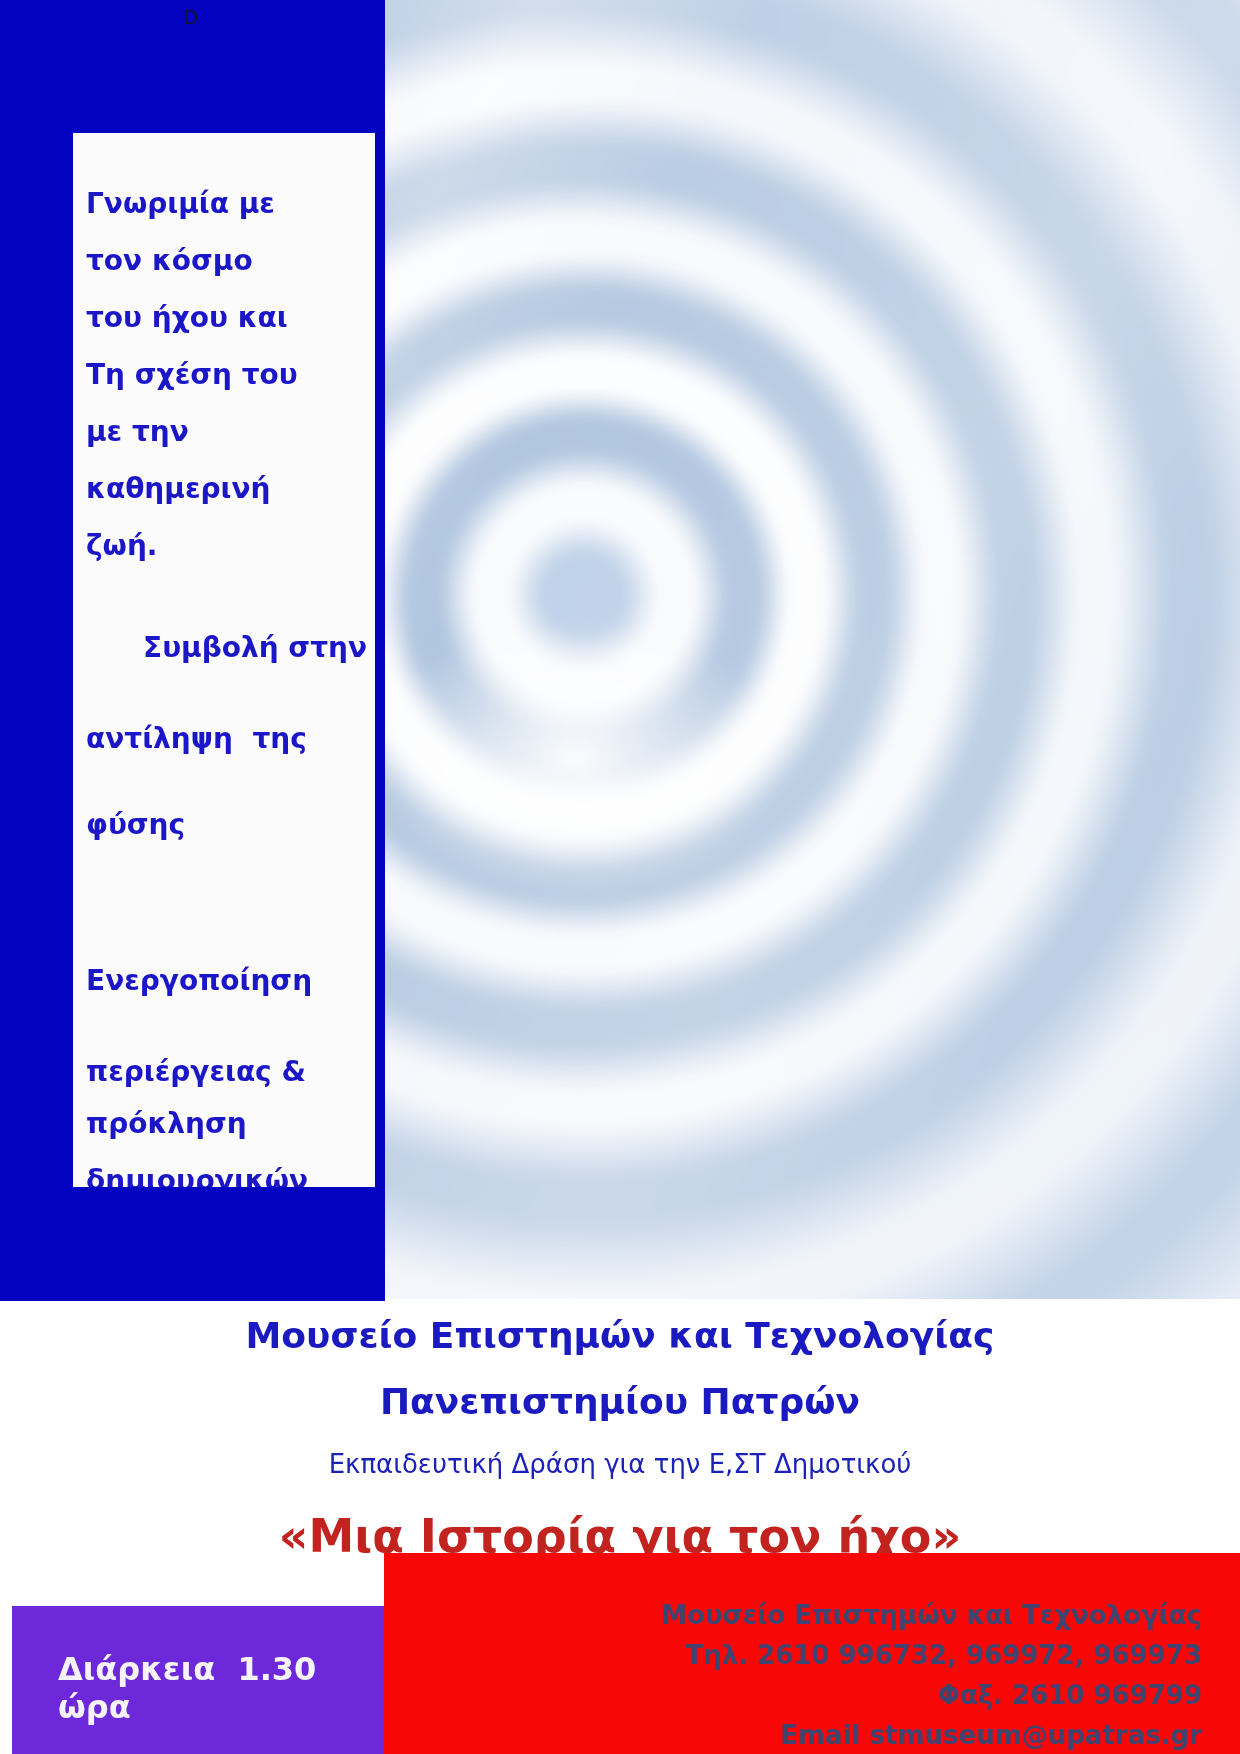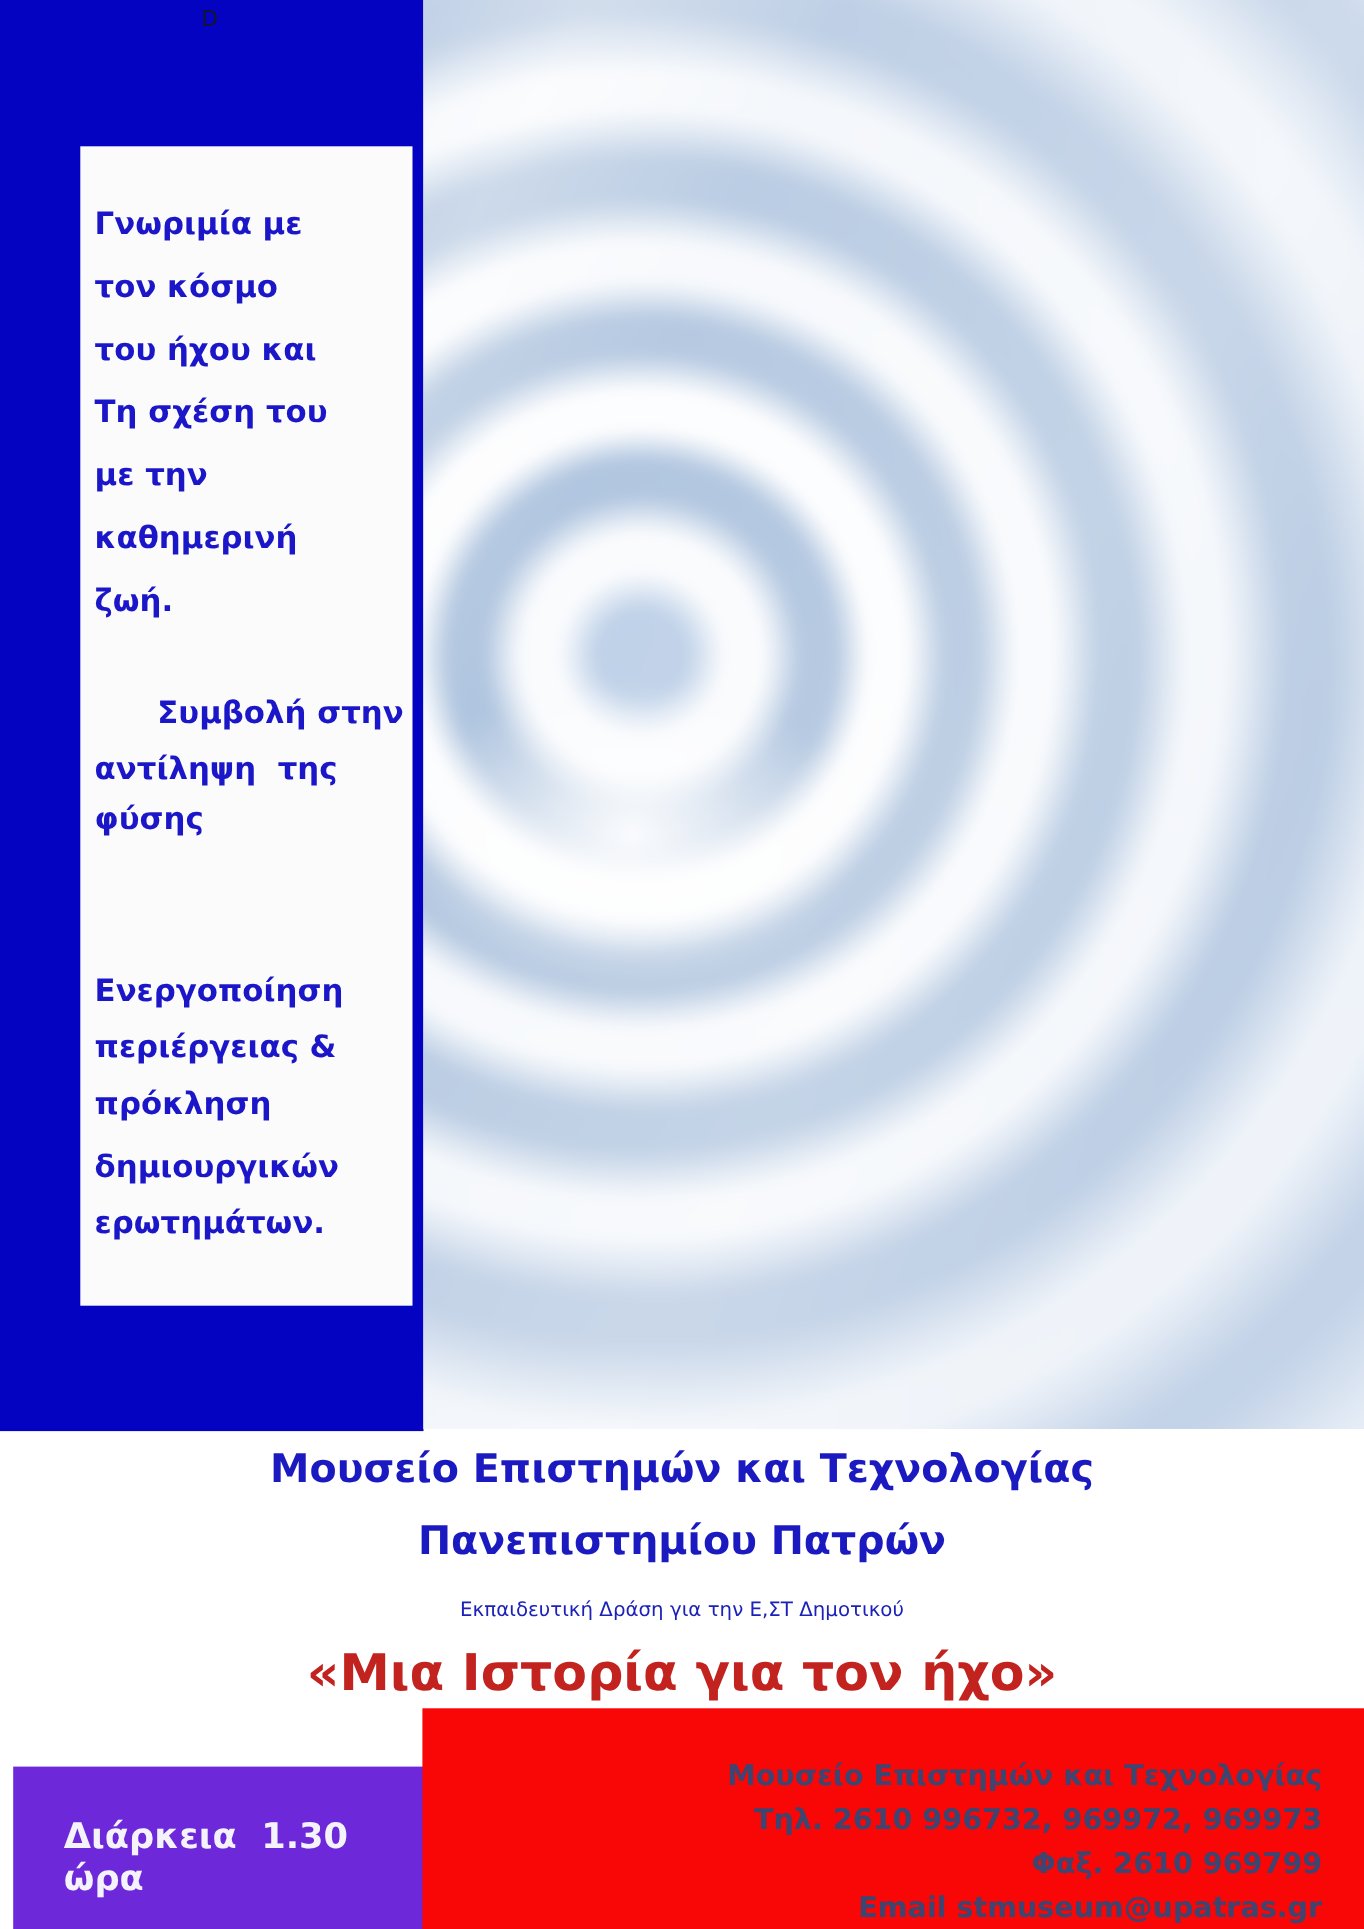--- a/index.html
+++ b/index.html
@@ -11,21 +11,21 @@
   
   .sidebar{position:absolute;left:0;top:0;width:385px;height:1301px;background:#0403c2;}
   .stray-mark{position:absolute;left:183px;top:5px;color:#14142a;font-size:20px;font-weight:400;}
   .info-card{
     position:absolute;left:73px;top:133px;width:302px;height:1054px;background:#fbfbfb;
     box-sizing:border-box;padding:42px 8px 0 13px;overflow:hidden;
   }
   .info-card div{
     color:#1b16c8;font-weight:bold;font-size:28px;line-height:57px;white-space:pre-wrap;
   }
-  .info-card div.tight{line-height:46px;}
+  .info-card div.tight{line-height:46px;margin-top:40px;}
   .info-card div.gap1{margin-top:45px;text-align:right;}
   .info-card div.gap2{margin-top:104px;}
   
   .water{position:absolute;left:385px;top:0;width:855px;height:1299px;overflow:hidden;background:#c8d7eb;}
   .water .ripple{
     position:absolute;left:-30px;top:-30px;right:-30px;bottom:-30px;
     filter:blur(6px);
     background:
       radial-gradient(ellipse 300px 200px at 24% 58%, rgba(255,255,255,0.95), rgba(255,255,255,0) 70%),
       radial-gradient(circle at 25% 46%,
@@ -45,24 +45,24 @@
       linear-gradient(118deg, rgba(255,255,255,0) 2%, rgba(255,255,255,0.6) 12%, rgba(255,255,255,0) 26%, rgba(255,255,255,0.35) 55%, rgba(255,255,255,0) 75%),
       linear-gradient(160deg,#ccdaed 0%,#c2d3e9 50%,#cfdcee 100%);
   }
   
   .title-block{position:absolute;left:0;top:1300px;width:1240px;text-align:center;}
   .museum-title{
     color:#1b1ac1;font-weight:bold;font-size:36px;line-height:60px;margin:6px 0 0 0;
     white-space:nowrap;
   }
   .program-subtitle{
-    color:#1c22b8;font-weight:400;font-size:18px;line-height:40px;margin-top:12px;white-space:nowrap;
+    color:#1c22b8;font-weight:400;font-size:26px;line-height:40px;margin-top:12px;white-space:nowrap;
   }
   .event-title{
-    color:#c3231f;font-weight:bold;font-size:46px;line-height:56px;margin-top:8px;white-space:nowrap;
+    color:#c3231f;font-weight:bold;font-size:46px;line-height:56px;margin-top:24px;white-space:nowrap;
   }
   
   .duration-band{position:absolute;left:12px;top:1558px;width:384px;height:196px;background:#6d28d9;margin-top:48px;}
   .duration-label{
     position:absolute;left:46px;top:44px;color:#f4f3fb;font-weight:bold;font-size:32px;white-space:pre-wrap;
   }
   .contact-band{position:absolute;left:384px;top:1553px;width:856px;height:201px;background:#f90606;}
   .contact-lines{
     position:absolute;right:38px;top:42px;text-align:right;
     color:#3e4570;font-weight:bold;font-size:26px;line-height:40px;

